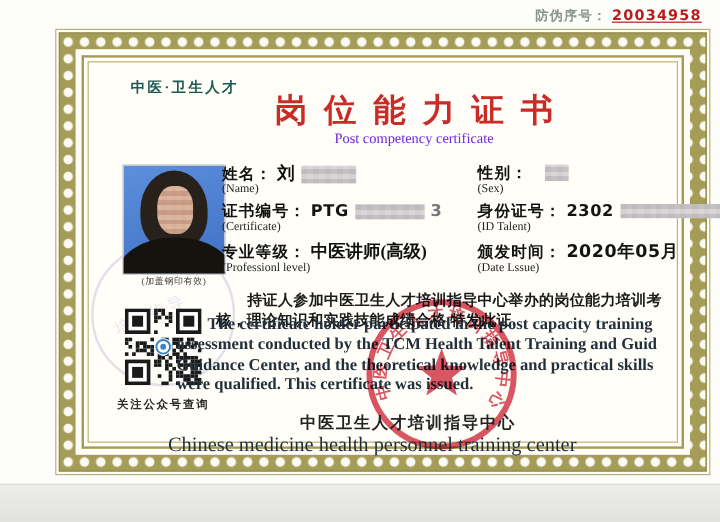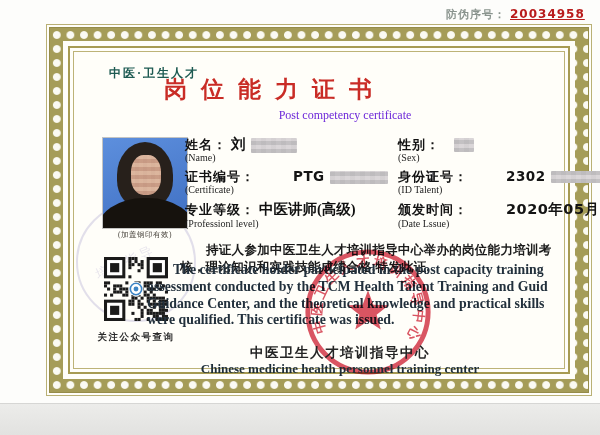--- a/index.html
+++ b/index.html
@@ -27,22 +27,22 @@
   .pearl-cover { position:absolute; inset:13px; background:#fffef9; }
   .inner-frame { position:absolute; inset:21px; border:2px solid #a79b53; }
   .inner-line  { position:absolute; inset:26px; border:1px solid #bdb377; }
 
   
   .brand { position:absolute; left:84px; top:62px; width:140px; text-align:center; color:#1d5a52; }
   .brand-en { font-size:15px; font-weight:bold; letter-spacing:.5px; }
   .brand-zh { font-size:12px; font-weight:bold; letter-spacing:2px; margin-top:3px; }
 
   
-  .title { position:absolute; left:150px; top:74px; width:390px; text-align:left;
-    font-size:23px; font-weight:bold; color:#c92c26; letter-spacing:14px; text-indent:14px; }
+  .title { position:absolute; left:150px; top:74px; width:390px; text-align:center;
+    font-size:27px; font-weight:bold; color:#c92c26; letter-spacing:14px; text-indent:14px; }
   .subtitle { position:absolute; left:150px; top:108px; width:390px; text-align:center;
     font-size:12px; color:#6d28d9; }
 
   
   .photo { position:absolute; left:102px; top:137px; width:86px; height:92px;
     background:linear-gradient(160deg,#5d8fdd,#3f6fc2); border:1px solid #c4c4c2; overflow:hidden; }
   .hair { position:absolute; left:14px; top:4px; width:56px; height:66px; background:#27201b;
     border-radius:50% 50% 42% 42%; }
   .face { position:absolute; left:28px; top:17px; width:30px; height:40px; border-radius:42%;
     background:
@@ -64,42 +64,42 @@
   .qr { position:absolute; left:104px; top:257px; width:64px; height:64px; }
   .qr-caption { position:absolute; left:92px; top:331px; width:88px; text-align:center;
     font-size:9.5px; color:#2b2b2b; letter-spacing:1.5px; font-weight:bold; }
 
   
   .field { position:absolute; white-space:nowrap; }
   .f-label { font-size:13px; font-weight:bold; color:#121212; letter-spacing:1px; }
   .f-sub { position:absolute; font-size:10px; color:#1e1e1e; white-space:nowrap; }
   .f-val-zh { font-size:14.5px; font-weight:bold; color:#101010; }
   .f-val-num { font-size:13.5px; font-weight:bold; color:#141414;
-    font-family:"DejaVu Sans",sans-serif; letter-spacing:.5px;margin-left:34px; }
+    font-family:"DejaVu Sans",sans-serif; letter-spacing:.5px; }
   .f-val-tail { color:#77777c; }
   .blur-box { display:inline-block; vertical-align:middle; border-radius:1px; margin:0 1px;
     background:
       repeating-linear-gradient(0deg, rgba(186,184,186,.75) 0 4px, rgba(216,212,214,.75) 4px 8px),
       repeating-linear-gradient(90deg, #c9c6c8 0 5px, #e0dcde 5px 10px); }
 
   
   .body-zh { position:absolute; left:180px; top:242px; width:394px; font-size:12.5px;
     font-weight:600; color:#1b1b1b; line-height:17px; text-indent:26px; letter-spacing:.3px; }
   .body-en { position:absolute; left:147px; top:262px; width:428px; font-size:13.8px;
     font-weight:bold; color:#22303c; line-height:16.8px; text-indent:26px; }
 
   
   .seal { position:absolute; left:299px; top:243px; width:138px; height:138px;
     mix-blend-mode:multiply; opacity:.85; }
 
   
   .footer-zh { position:absolute; left:140px; top:344px; width:400px; text-align:center;
     font-size:13.5px; font-weight:600; color:#242424; letter-spacing:1.5px; }
-  .footer-en { position:absolute; left:140px; top:361px; width:400px; text-align:center;
-    font-size:13px; font-weight:bold; color:#1e2e38; }
+  .footer-en { position:absolute; left:140px; top:361px; width:400px; text-align:left;
+    font-size:17px; font-weight:normal; color:#1e2e38; }
 </style>
 </head>
 <body>
 
 <div class="scan-bottom"></div>
 
 <div class="anti">
   <span class="anti-label">防伪序号：</span>
   <span class="anti-num">20034958</span>
 </div>

